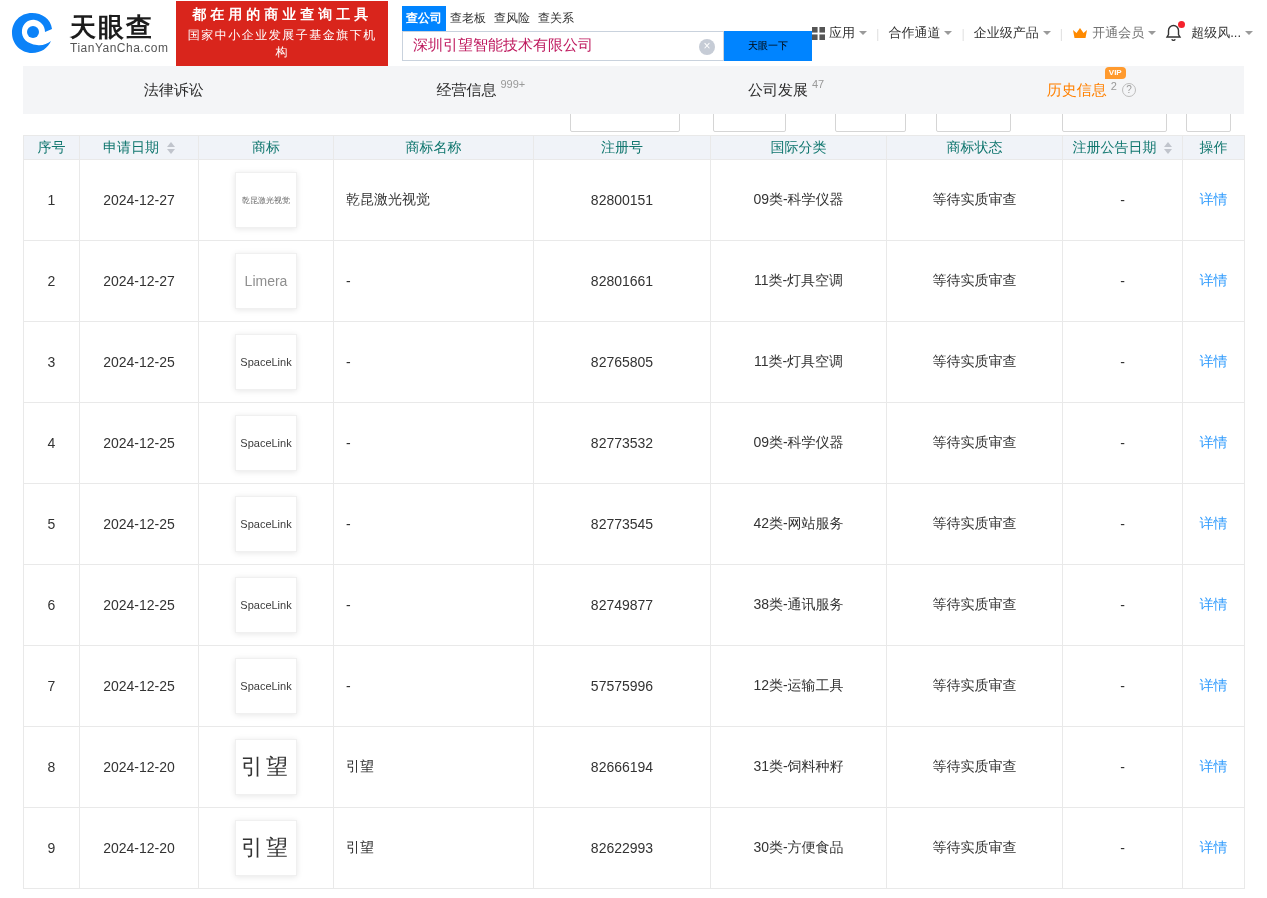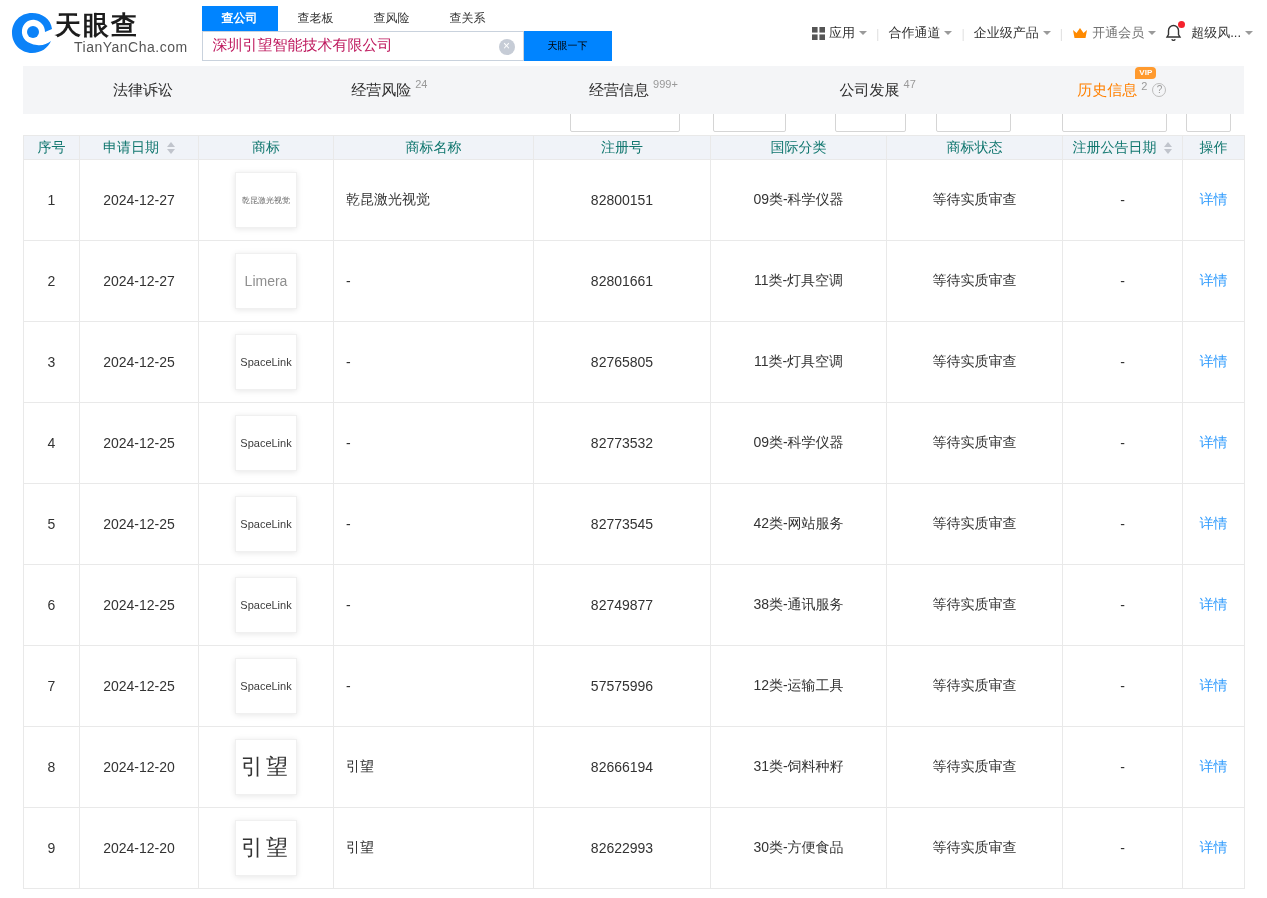--- a/index.html
+++ b/index.html
@@ -1,30 +1,30 @@
 <!DOCTYPE html>
 <html><head>
 <meta charset="utf-8">
 <style>
   * { margin:0; padding:0; box-sizing:border-box; }
   html,body { width:1267px; height:898px; overflow:hidden; background:#fff;
     font-family:"Liberation Sans","DejaVu Sans",sans-serif; }
 
   
   .topbar { height:66px; display:flex; align-items:center; padding:0 14px 0 10px; background:#fff; }
-  .logo { display:flex; align-items:flex-end; gap:1px; cursor:pointer; }
+  .logo { display:flex; align-items:flex-end; gap:16px; cursor:pointer; }
   .logo-text .cn { font-size:26px; font-weight:bold; color:#1c1c1c; letter-spacing:2px; line-height:28px; }
-  .logo-text .en { font-size:14px; color:#555; letter-spacing:0.5px;margin-left:19px; }
+  .logo-text .en { font-size:12px; color:#555; letter-spacing:0.5px; }
   .red-badge { margin-left:8px; background:#d9251c; color:#fff; padding:5px 10px; text-align:center; }
   .red-badge .l1 { font-size:14px; font-weight:bold; letter-spacing:4px; }
   .red-badge .l2 { font-size:12px; letter-spacing:1.5px; margin-top:3px; }
 
   .search-area { margin-left:14px; }
   .search-tabs { display:flex; align-items:flex-end; }
-  .stab { font-size:12px; color:#333; padding:4px 20px; cursor:pointer; }
+  .stab { font-size:12px; color:#333; padding:4px 4px; cursor:pointer; }
   .stab.active { background:#0084ff; color:#fff; font-weight:bold; }
   .search-row { display:flex; }
   .search-input-wrap { position:relative; width:322px; height:30px; border:1px solid #c9d2dd; background:#fff; }
   .search-input-wrap input { width:100%; height:100%; border:none; outline:none; padding:0 32px 0 10px; font-size:15px; color:#be185d;
     font-family:"Liberation Sans","DejaVu Sans",sans-serif; }
   .clear-icon { position:absolute; right:8px; top:7px; width:16px; height:16px; border-radius:50%;
     background:#c6ccd6; color:#fff; font-size:12px; line-height:15px; text-align:center; cursor:pointer; }
   .search-btn { width:88px; height:30px; background:#0084ff; color:#000000; border:none; font-size:10px; cursor:pointer;
     font-family:"Liberation Sans","DejaVu Sans",sans-serif; }
 
@@ -80,20 +80,24 @@
     <svg width="44" height="44" viewBox="0 0 44 44">
       <path fill="#0b82f8" d="M22 2C10 2 2 11 2 22s9 20 20 20c9 0 16-5 19-12-4 3-9 5-14 4C17 33 11 27 12 19c1-7 7-11 13-10 6 1 10 6 10 12l7-3C41 8 32 2 22 2z"></path>
       <circle cx="23" cy="21" r="6" fill="#0b82f8"></circle>
     </svg>
     <div class="logo-text">
       <div class="cn">天眼查</div>
       <div class="en">TianYanCha.com</div>
     </div>
   </div>
 
+  <div class="red-badge">
+    <div class="l1">都在用的商业查询工具</div>
+    <div class="l2">国家中小企业发展子基金旗下机构</div>
+  </div>
 
   <div class="search-area">
     <div class="search-tabs">
       <span class="stab active">查公司</span>
       <span class="stab">查老板</span>
       <span class="stab">查风险</span>
       <span class="stab">查关系</span>
     </div>
     <div class="search-row">
       <div class="search-input-wrap">
@@ -144,24 +148,20 @@
       <span>超级风...</span>
       <span class="caret"></span>
     </span>
   </nav>
 </header>
 
 <div class="tabbar">
   <div class="tab">
     <span>法律诉讼</span>
     <span class="tab-count"></span>
-  </div>
-  <div class="tab">
-    <span>经营风险</span>
-    <span class="tab-count">24</span>
   </div>
   <div class="tab">
     <span>经营信息</span>
     <span class="tab-count">999+</span>
   </div>
   <div class="tab">
     <span>公司发展</span>
     <span class="tab-count">47</span>
   </div>
   <div class="tab history">

